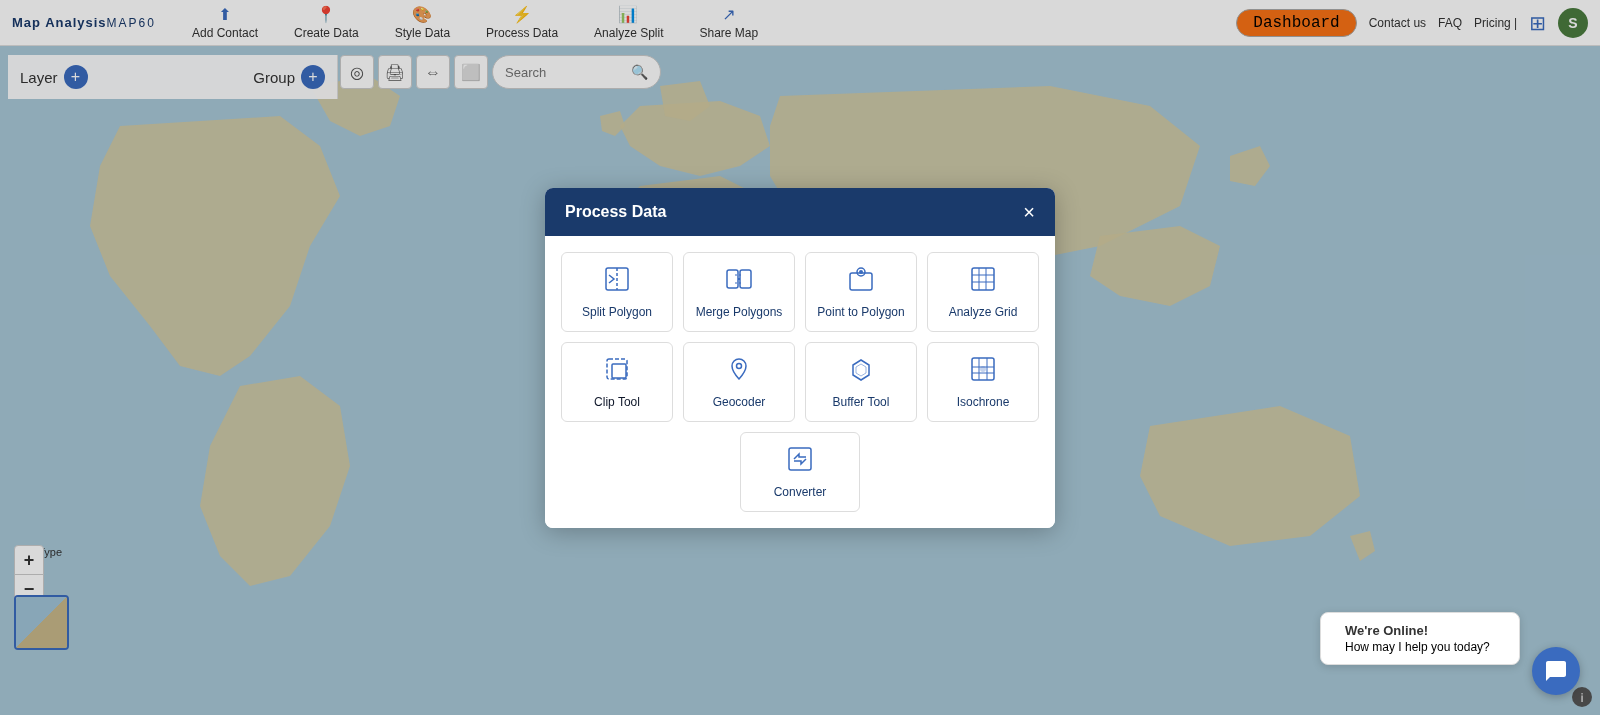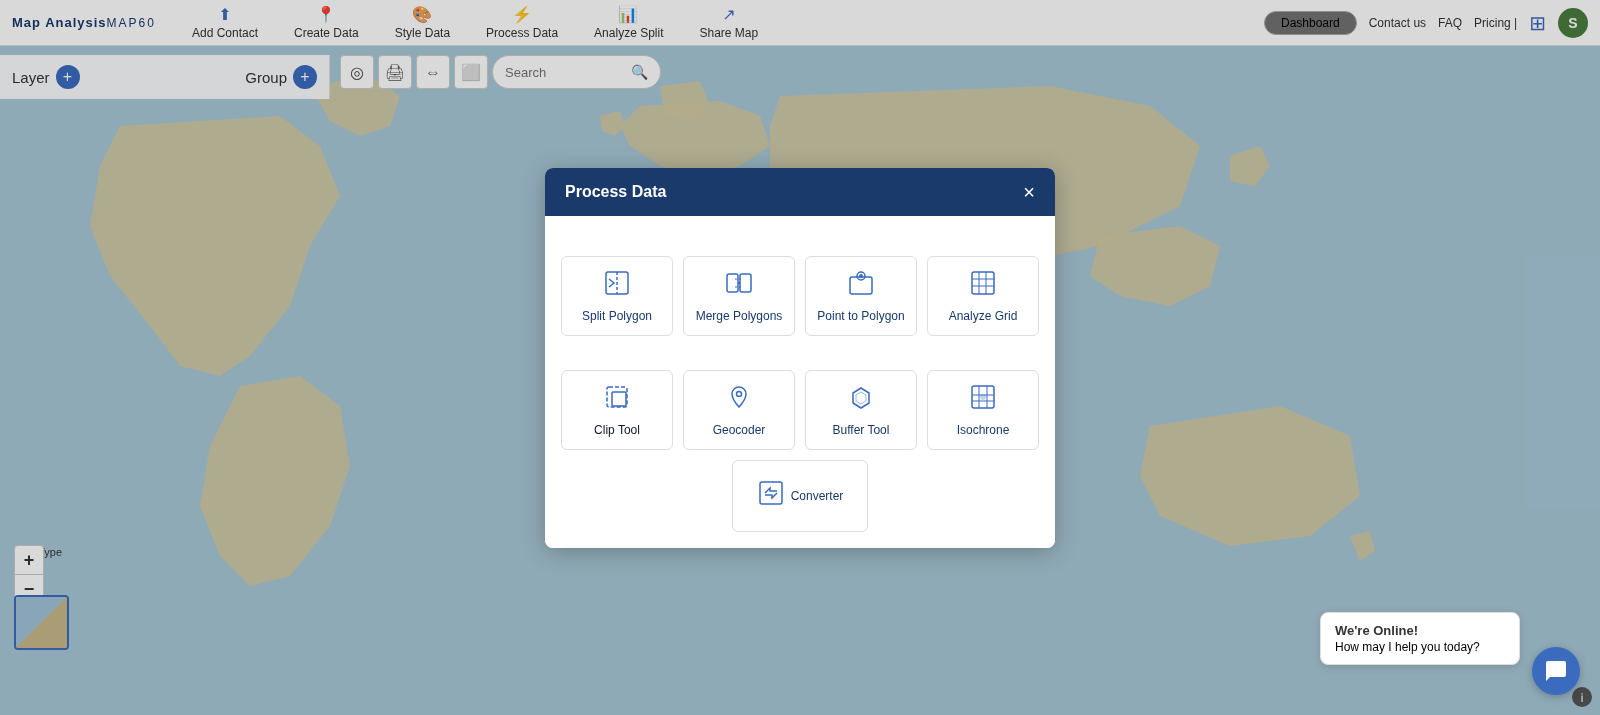--- a/index.html
+++ b/index.html
@@ -20,21 +20,21 @@
     .nav-items { display: flex; gap: 0; flex: 1; }
     .nav-item {
       display: flex; flex-direction: column; align-items: center; justify-content: center;
       padding: 0 18px; height: 46px; cursor: pointer; font-size: 12px; color: #333;
       gap: 2px;
     }
     .nav-item .nav-icon { font-size: 16px; color: #3a6bbf; }
     .nav-right { display: flex; align-items: center; gap: 12px; margin-left: auto; }
     .nav-dashboard-btn {
       border: 1px solid #aaa; border-radius: 20px; padding: 4px 16px;
-      font-size: 12px; cursor: pointer; background: #737373;
+      font-size: 16px; cursor: pointer; background: #f97316; font-family: Liberation Mono, monospace;
     }
     .nav-right-link { font-size: 12px; color: #333; cursor: pointer; }
     .nav-grid-icon { font-size: 20px; color: #3a6bbf; cursor: pointer; }
     .nav-avatar {
       width: 30px; height: 30px; border-radius: 50%; background: #4a7c3f;
       display: flex; align-items: center; justify-content: center;
       color: #fff; font-size: 14px; font-weight: bold; cursor: pointer;
     }
 
     
@@ -60,21 +60,21 @@
       background: #fff; border: 1px solid #ccc; border-radius: 20px;
       padding: 0 12px; height: 34px; gap: 6px;
     }
     .toolbar-search input {
       border: none; outline: none; font-size: 13px; width: 120px;
     }
     .toolbar-search .search-icon { color: #888; font-size: 14px; }
 
     
     .sidebar {
-      position: absolute; top: 55px; left: 0; width: 330px;
+      position: absolute; top: 55px; left: 8px; width: 330px;
       background: rgba(255,255,255,0.95); border-right: 1px solid #ddd;
       z-index: 50; padding: 10px 12px;
     }
     .sidebar-header {
       display: flex; align-items: center; justify-content: space-between;
     }
     .sidebar-layer, .sidebar-group {
       display: flex; align-items: center; gap: 6px; font-size: 15px; color: #333;
     }
     .add-btn {
@@ -110,21 +110,21 @@
       position: absolute; bottom: 8px; right: 8px; z-index: 50;
       width: 20px; height: 20px; border-radius: 50%; background: #555;
       color: #fff; font-size: 12px; display: flex; align-items: center; justify-content: center;
       cursor: pointer;
     }
 
     
     .chat-bubble {
       position: absolute; bottom: 50px; right: 80px; z-index: 200;
       background: #fff; border: 1px solid #ddd; border-radius: 8px;
-      padding: 10px 14px; box-shadow: 0 2px 8px rgba(0,0,0,0.15);
+      padding: 10px 24px; box-shadow: 0 2px 8px rgba(0,0,0,0.15);
       font-size: 13px; min-width: 200px; margin-left: 29px;
     }
     .chat-bubble .chat-title { font-weight: bold; color: #333; margin-bottom: 2px; }
     .chat-bubble .chat-sub { color: #000000; font-size: 12px; }
     .chat-btn {
       position: absolute; bottom: 20px; right: 20px; z-index: 200;
       width: 48px; height: 48px; border-radius: 50%; background: #3a6bbf;
       display: flex; align-items: center; justify-content: center;
       cursor: pointer; box-shadow: 0 2px 8px rgba(0,0,0,0.25);
     }
@@ -153,26 +153,26 @@
     .modal-grid {
       display: grid; grid-template-columns: repeat(4, 1fr); gap: 10px;
     }
     .modal-grid-bottom {
       display: flex; justify-content: center; margin-top: 10px;
     }
     .tool-btn {
       border: 1px solid #ddd; border-radius: 6px; padding: 12px 8px;
       display: flex; flex-direction: column; align-items: center; justify-content: center;
       cursor: pointer; background: #fff; gap: 6px; font-size: 13px; color: #1a3a6b;
-      text-align: center; min-height: 72px; margin-top: 24px;
+      text-align: center; min-height: 72px;
     }
     .tool-icon { font-size: 22px; color: #3a6bbf; }
     .tool-btn-center {
       border: 1px solid #ddd; border-radius: 6px; padding: 12px 24px;
-      display: flex; flex-direction: row; align-items: center; justify-content: center;
+      display: flex; flex-direction: column; align-items: center; justify-content: center;
       cursor: pointer; background: #fff; gap: 6px; font-size: 13px; color: #1a3a6b;
       min-height: 72px; min-width: 120px;
     }
   </style>
 </head>
 <body>
 
 <div class="top-nav">
   <div class="nav-logo">
     <span class="nav-logo-title">Map Analysis</span>

